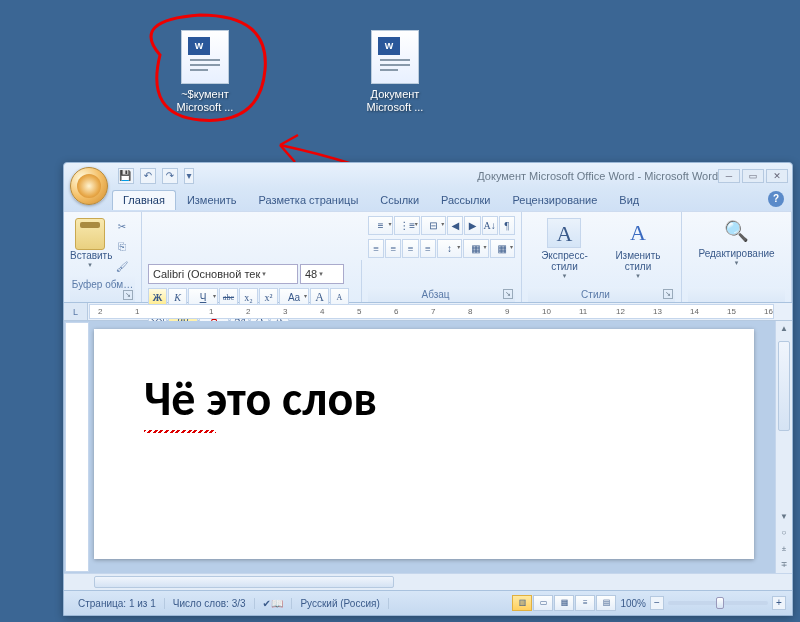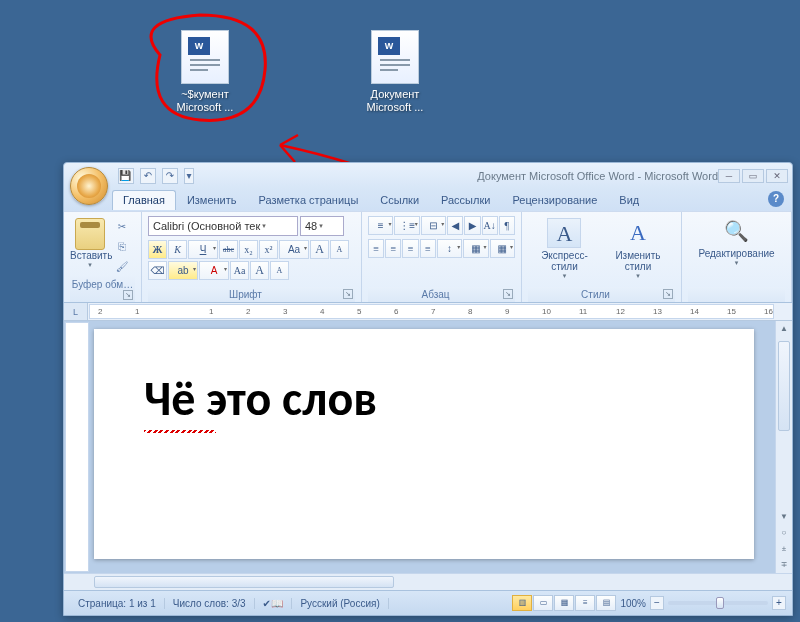--- a/index.html
+++ b/index.html
@@ -177,21 +177,21 @@
         </div>
         <div class="mini-col">
           <div class="mini-btn">✂</div>
           <div class="mini-btn">⎘</div>
           <div class="mini-btn">🖌</div>
         </div>
       </div>
       <div class="group-label"><span>Буфер обм…</span><span class="launcher">↘</span></div>
     </div>
 
-    <div class="group font-g" style="width:220px;">
+    <div class="group font-g" style="width:220px;margin-top:48px;">
       <div class="group-body" style="flex-direction:column;">
         <div class="row1">
           <div class="combo" style="width:150px;">
               <span>Calibri (Основной тек</span>
               <span class="dd">▾</span>
             </div>
           <div class="combo" style="width:44px;">
               <span>48</span>
               <span class="dd">▾</span>
             </div>

